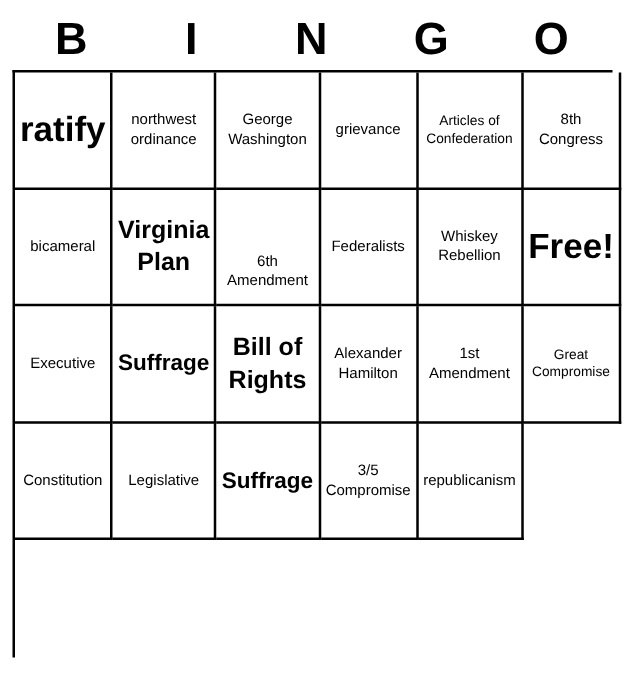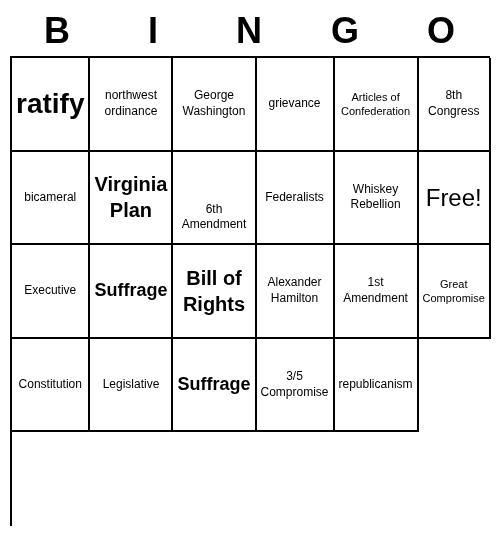--- a/index.html
+++ b/index.html
@@ -86,21 +86,21 @@
     <div class="cell">
       <span style="font-size: 12px; line-height: 1.3; margin-top: 40px;">6th Amendment</span>
     </div>
     <div class="cell">
       <span style="font-size: 12px; line-height: 1.3;">Federalists</span>
     </div>
     <div class="cell">
       <span style="font-size: 12px; line-height: 1.3;">Whiskey Rebellion</span>
     </div>
     <div class="cell">
-      <span style="font-weight: normal; font-size: 24px; line-height: 1.3;">Free!</span>
+      <span style="font-weight: bold; font-size: 28px; line-height: 1.3;">Free!</span>
     </div>
     <div class="cell">
       <span style="font-size: 12px; line-height: 1.3;">Executive</span>
     </div>
     <div class="cell">
       <span style="font-weight: bold; font-size: 18px; line-height: 1.3;">Suffrage</span>
     </div>
     <div class="cell">
       <span style="font-weight: bold; font-size: 20px; line-height: 1.3;">Bill of Rights</span>
     </div>

